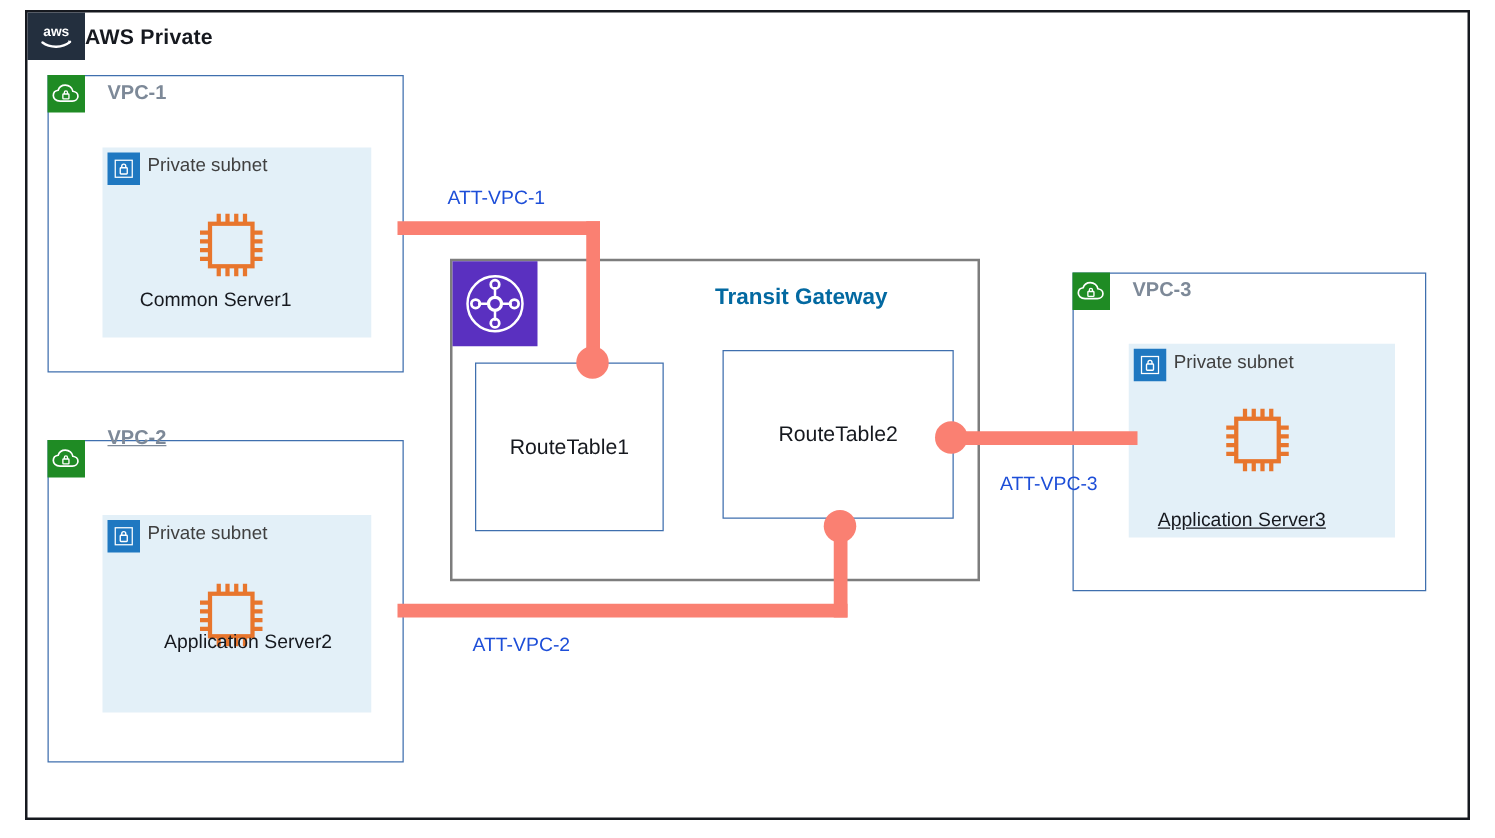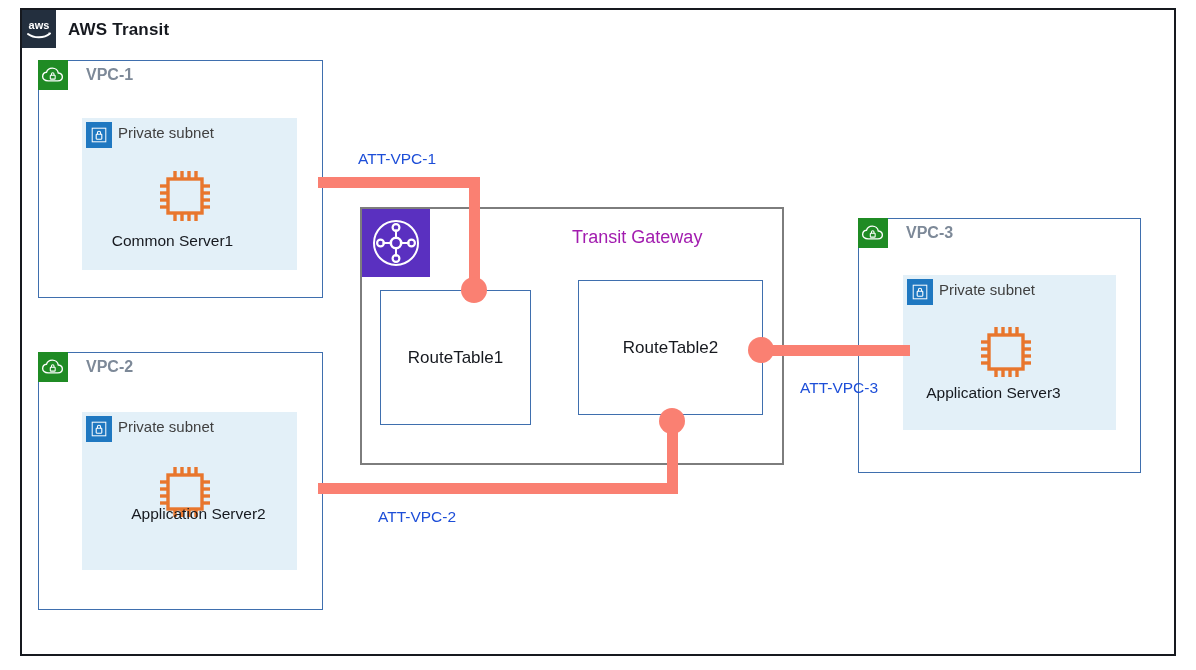--- a/index.html
+++ b/index.html
@@ -21,21 +21,21 @@
 
   
   #aws-account-frame {
     left: 20px; top: 8px;
     width: 1156px; height: 648px;
     border: 2px solid #16191f;
     background: #ffffff;
   }
   #aws-logo {
     left: 22px; top: 10px;
-    width: 34px; height: 38px;
+    width: 46px; height: 38px;
     background: #232f3e;
     display: flex; flex-direction: column;
     align-items: center; justify-content: center;
   }
   #aws-logo svg { display:block; }
   #aws-account-title {
     left: 68px; top: 20px;
     font-size: 17px; font-weight: bold; color: #16191f;
     letter-spacing: .2px;
     white-space: nowrap;
@@ -55,21 +55,21 @@
   .vpc-label {
     font-size: 16px; font-weight: bold; color: #7d8998;
     white-space: nowrap;
   }
   #vpc-1-box { left: 38px; top: 60px; width: 285px; height: 238px; }
   #vpc-1-icon { left: 38px;  top: 60px; }
   #vpc-1-label{ left: 86px;  top: 66px; }
 
   #vpc-2-box { left: 38px; top: 352px; width: 285px; height: 258px; }
   #vpc-2-icon { left: 38px;  top: 352px; }
-  #vpc-2-label{ left: 86px;  top: 358px; }
+  #vpc-2-label{ left: 86px;  top: 342px; text-decoration: underline; }
 
   #vpc-3-box { left: 858px; top: 218px; width: 283px; height: 255px; }
   #vpc-3-icon { left: 858px; top: 218px; }
   #vpc-3-label{ left: 906px; top: 224px; }
 
   
   .subnet-box {
     background: #e3f0f8;
     border: none;
   }
@@ -101,39 +101,39 @@
   #subnet-2-icon  { left: 86px;  top: 416px; }
   #subnet-2-label { left: 118px; top: 418px; }
   #chip-2         { left: 155px; top: 462px; }
   #server-2-cap   { left: 82px;  top: 505px; width: 233px; }
 
   
   #subnet-3-box   { left: 903px; top: 275px; width: 213px; height: 155px; }
   #subnet-3-icon  { left: 907px; top: 279px; }
   #subnet-3-label { left: 939px; top: 281px; }
   #chip-3         { left: 976px; top: 322px; }
-  #server-3-cap   { left: 903px; top: 384px; width: 181px; }
+  #server-3-cap   { left: 903px; top: 408px; width: 181px; text-decoration: underline; }
 
   
   #tgw-box {
     left: 360px; top: 207px;
     width: 424px; height: 258px;
     border: 2px solid #7d7d7d;
     background: #ffffff;
   }
   #tgw-icon {
     left: 362px; top: 209px;
     width: 68px; height: 68px;
     background: #5a30c0;
     display:flex; align-items:center; justify-content:center;
   }
   #tgw-icon svg { display:block; }
   #tgw-title {
     left: 572px; top: 227px;
-    font-size: 18px; font-weight: normal; color: #a21caf;
+    font-size: 18px; font-weight: bold; color: #0369a1;
     white-space: nowrap;
   }
   .route-table {
     border: 1.5px solid #3f6fae;
     background: #ffffff;
     display: flex; align-items: center; justify-content: center;
   }
   .route-table-label {
     font-size: 17px; color: #16191f; white-space: nowrap;
   }
@@ -174,21 +174,21 @@
 
   <div class="abs" id="aws-account-frame"></div>
 
   <div class="abs" id="aws-logo">
     <svg width="30" height="24" viewBox="0 0 30 24" aria-hidden="true">
       <text x="15" y="12" text-anchor="middle" fill="#ffffff" font-family="Liberation Sans, sans-serif" font-size="11" font-weight="bold">aws</text>
       <path d="M4 17 C10 21.5, 20 21.5, 26 16.5" stroke="#ffffff" stroke-width="2" fill="none" stroke-linecap="round"></path>
       <path d="M24.5 15.2 L26.6 16.2 L25.2 18.3 Z" fill="#ffffff"></path>
     </svg>
   </div>
-  <div class="abs" id="aws-account-title">AWS Transit</div>
+  <div class="abs" id="aws-account-title">AWS Private</div>
 
   <div class="abs vpc-box" id="vpc-1-box"></div>
   <div class="abs vpc-icon" id="vpc-1-icon">
     <svg width="24" height="18" viewBox="0 0 26 20" aria-hidden="true">
       <path d="M7.5 16.5 C3.6 16.5 1.5 14.2 1.5 11.6 C1.5 9.2 3.3 7.2 5.8 6.9 C6.6 4.2 9.1 2.3 12.2 2.3 C15.6 2.3 18.4 4.7 18.9 7.8 C21.5 8.1 23.4 10 23.4 12.3 C23.4 14.7 21.3 16.5 18.4 16.5 Z" fill="none" stroke="#ffffff" stroke-width="1.5"></path>
       <rect x="10" y="10.2" width="5.4" height="4.4" rx="0.7" fill="none" stroke="#ffffff" stroke-width="1.2"></rect>
       <path d="M11.3 10.2 L11.3 8.9 A1.4 1.4 0 0 1 14.1 8.9 L14.1 10.2" fill="none" stroke="#ffffff" stroke-width="1.2"></path>
     </svg>
   </div>
   <div class="abs vpc-label" id="vpc-1-label">VPC-1</div>

